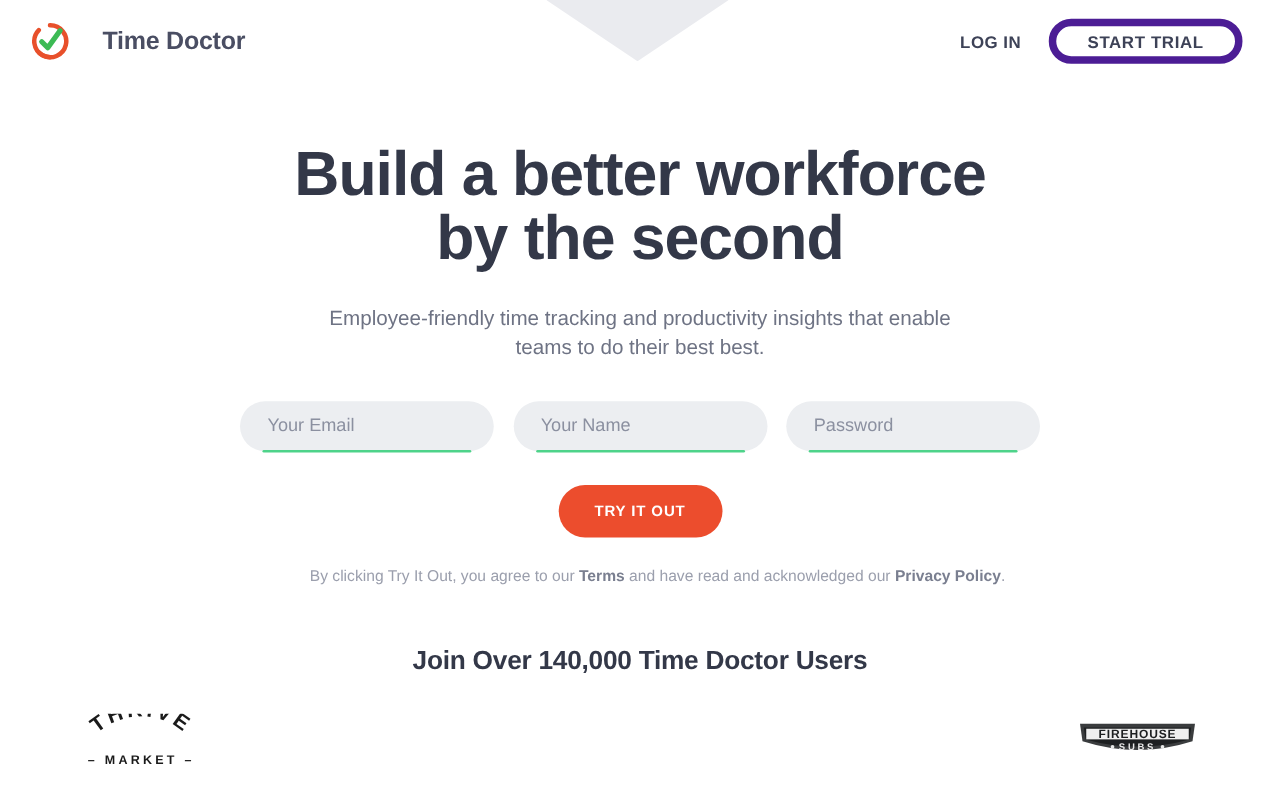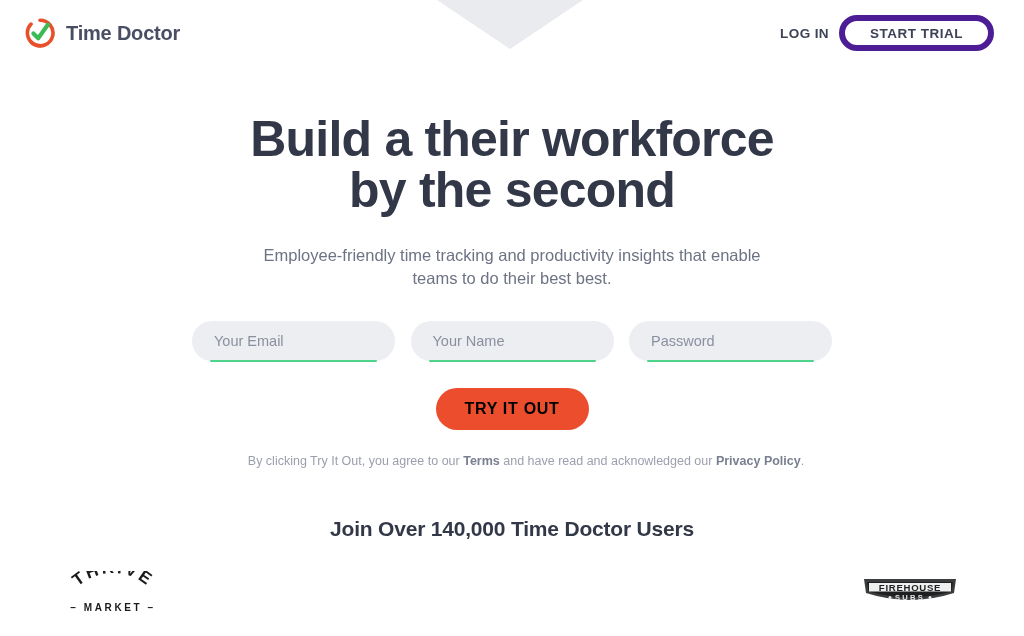--- a/index.html
+++ b/index.html
@@ -41,21 +41,21 @@
     height: 66px;
     display: flex;
     align-items: center;
     padding: 0 30px 0 24px;
     z-index: 5;
   }
 
   .brand {
     display: flex;
     align-items: center;
-    gap: 10px;
+    gap: 26px;
     text-decoration: none;
   }
 
   .brand-mark {
     width: 32px;
     height: 32px;
     display: block;
     flex: 0 0 32px;
   }
 
@@ -65,21 +65,21 @@
     color: #4a4e63;
     letter-spacing: -0.2px;
     white-space: nowrap;
   }
 
   .header-spacer { flex: 1 1 auto; }
 
   .nav-right {
     display: flex;
     align-items: center;
-    gap: 10px;
+    gap: 22px;
   }
 
   .login-link {
     font-size: 13.5px;
     font-weight: bold;
     color: #3d4257;
     letter-spacing: 0.4px;
     text-decoration: none;
     white-space: nowrap;
   }
@@ -181,23 +181,23 @@
 
   .cta-btn {
     display: inline-flex;
     align-items: center;
     justify-content: center;
     height: 42px;
     padding: 0 29px;
     border: none;
     border-radius: 21px;
     background: #ec4d2d;
-    color: #000000;
+    color: #ffffff;
     font-family: "Liberation Sans", sans-serif;
-    font-size: 16px;
+    font-size: 12px;
     font-weight: bold;
     letter-spacing: 0.7px;
     cursor: pointer;
   }
 
   .legal {
     margin-top: 23px;
     font-size: 12.5px;
     color: #9b9fad;
     line-height: 16px;
@@ -262,21 +262,21 @@
 
     <div class="nav-right">
       <a class="login-link" href="#">LOG IN</a>
       <button class="trial-btn">START TRIAL</button>
     </div>
   </div>
 
   <div class="hero">
 
     <h1 class="hero-title">
-      <span>Build a their workforce</span><br>
+      <span>Build a better workforce</span><br>
       <span>by the second</span>
     </h1>
 
     <p class="hero-sub">
       <span>Employee-friendly time tracking and productivity insights that enable</span>
       <span>teams to do their best best.</span>
     </p>
 
     <div class="signup-form">
 

